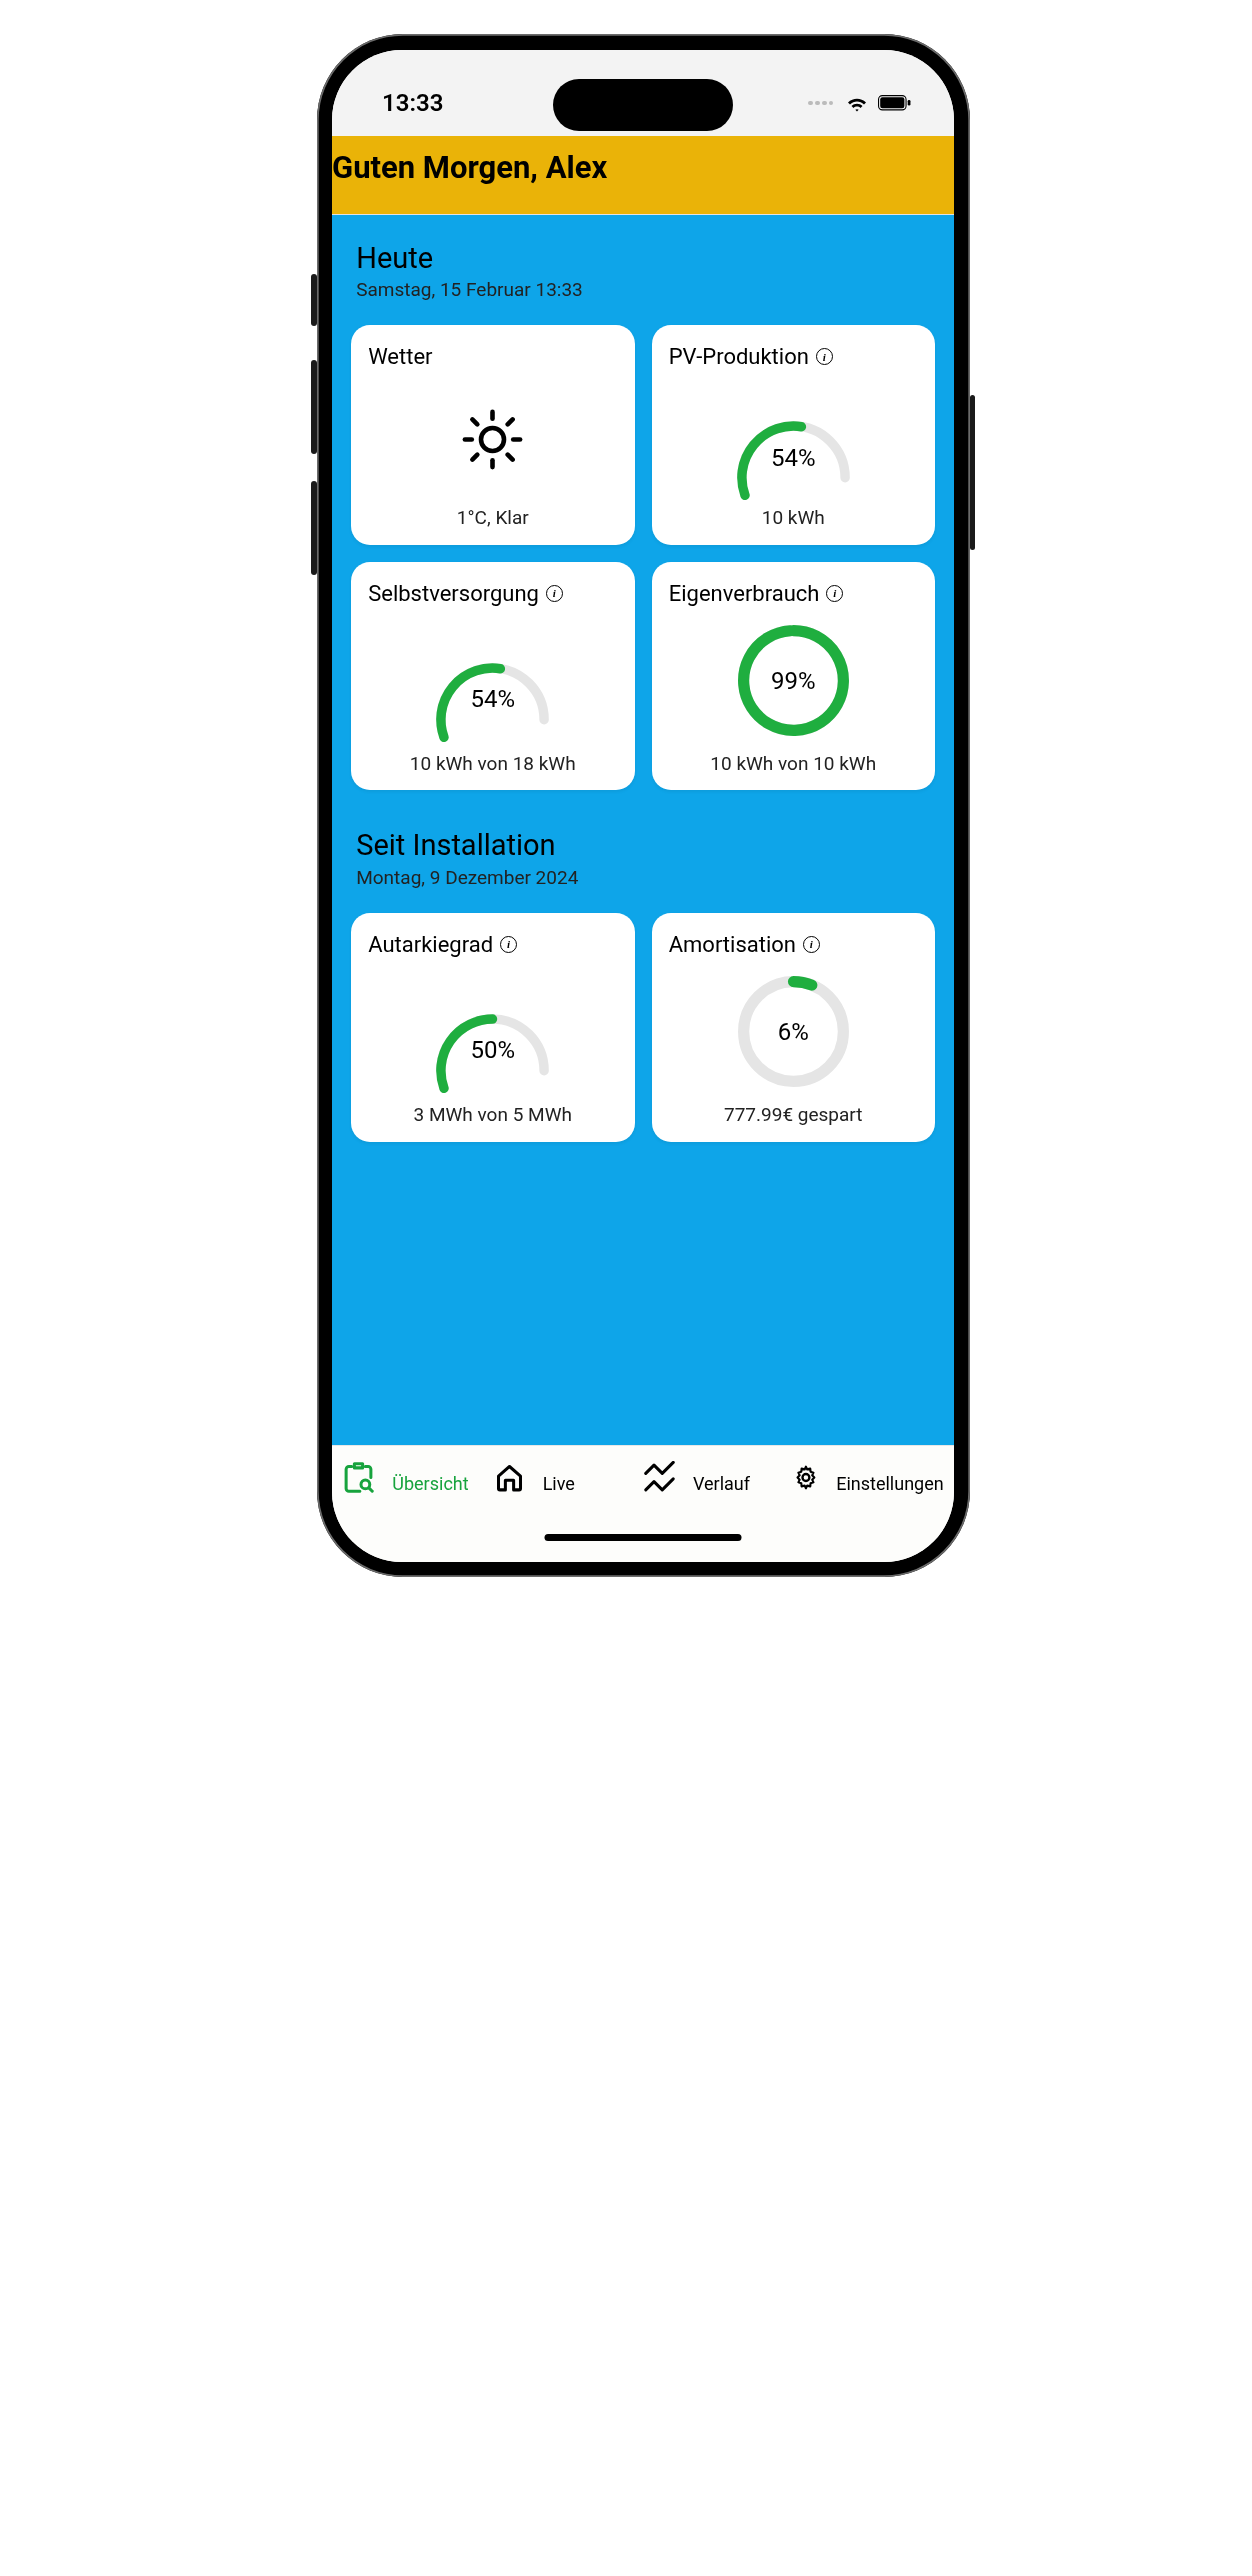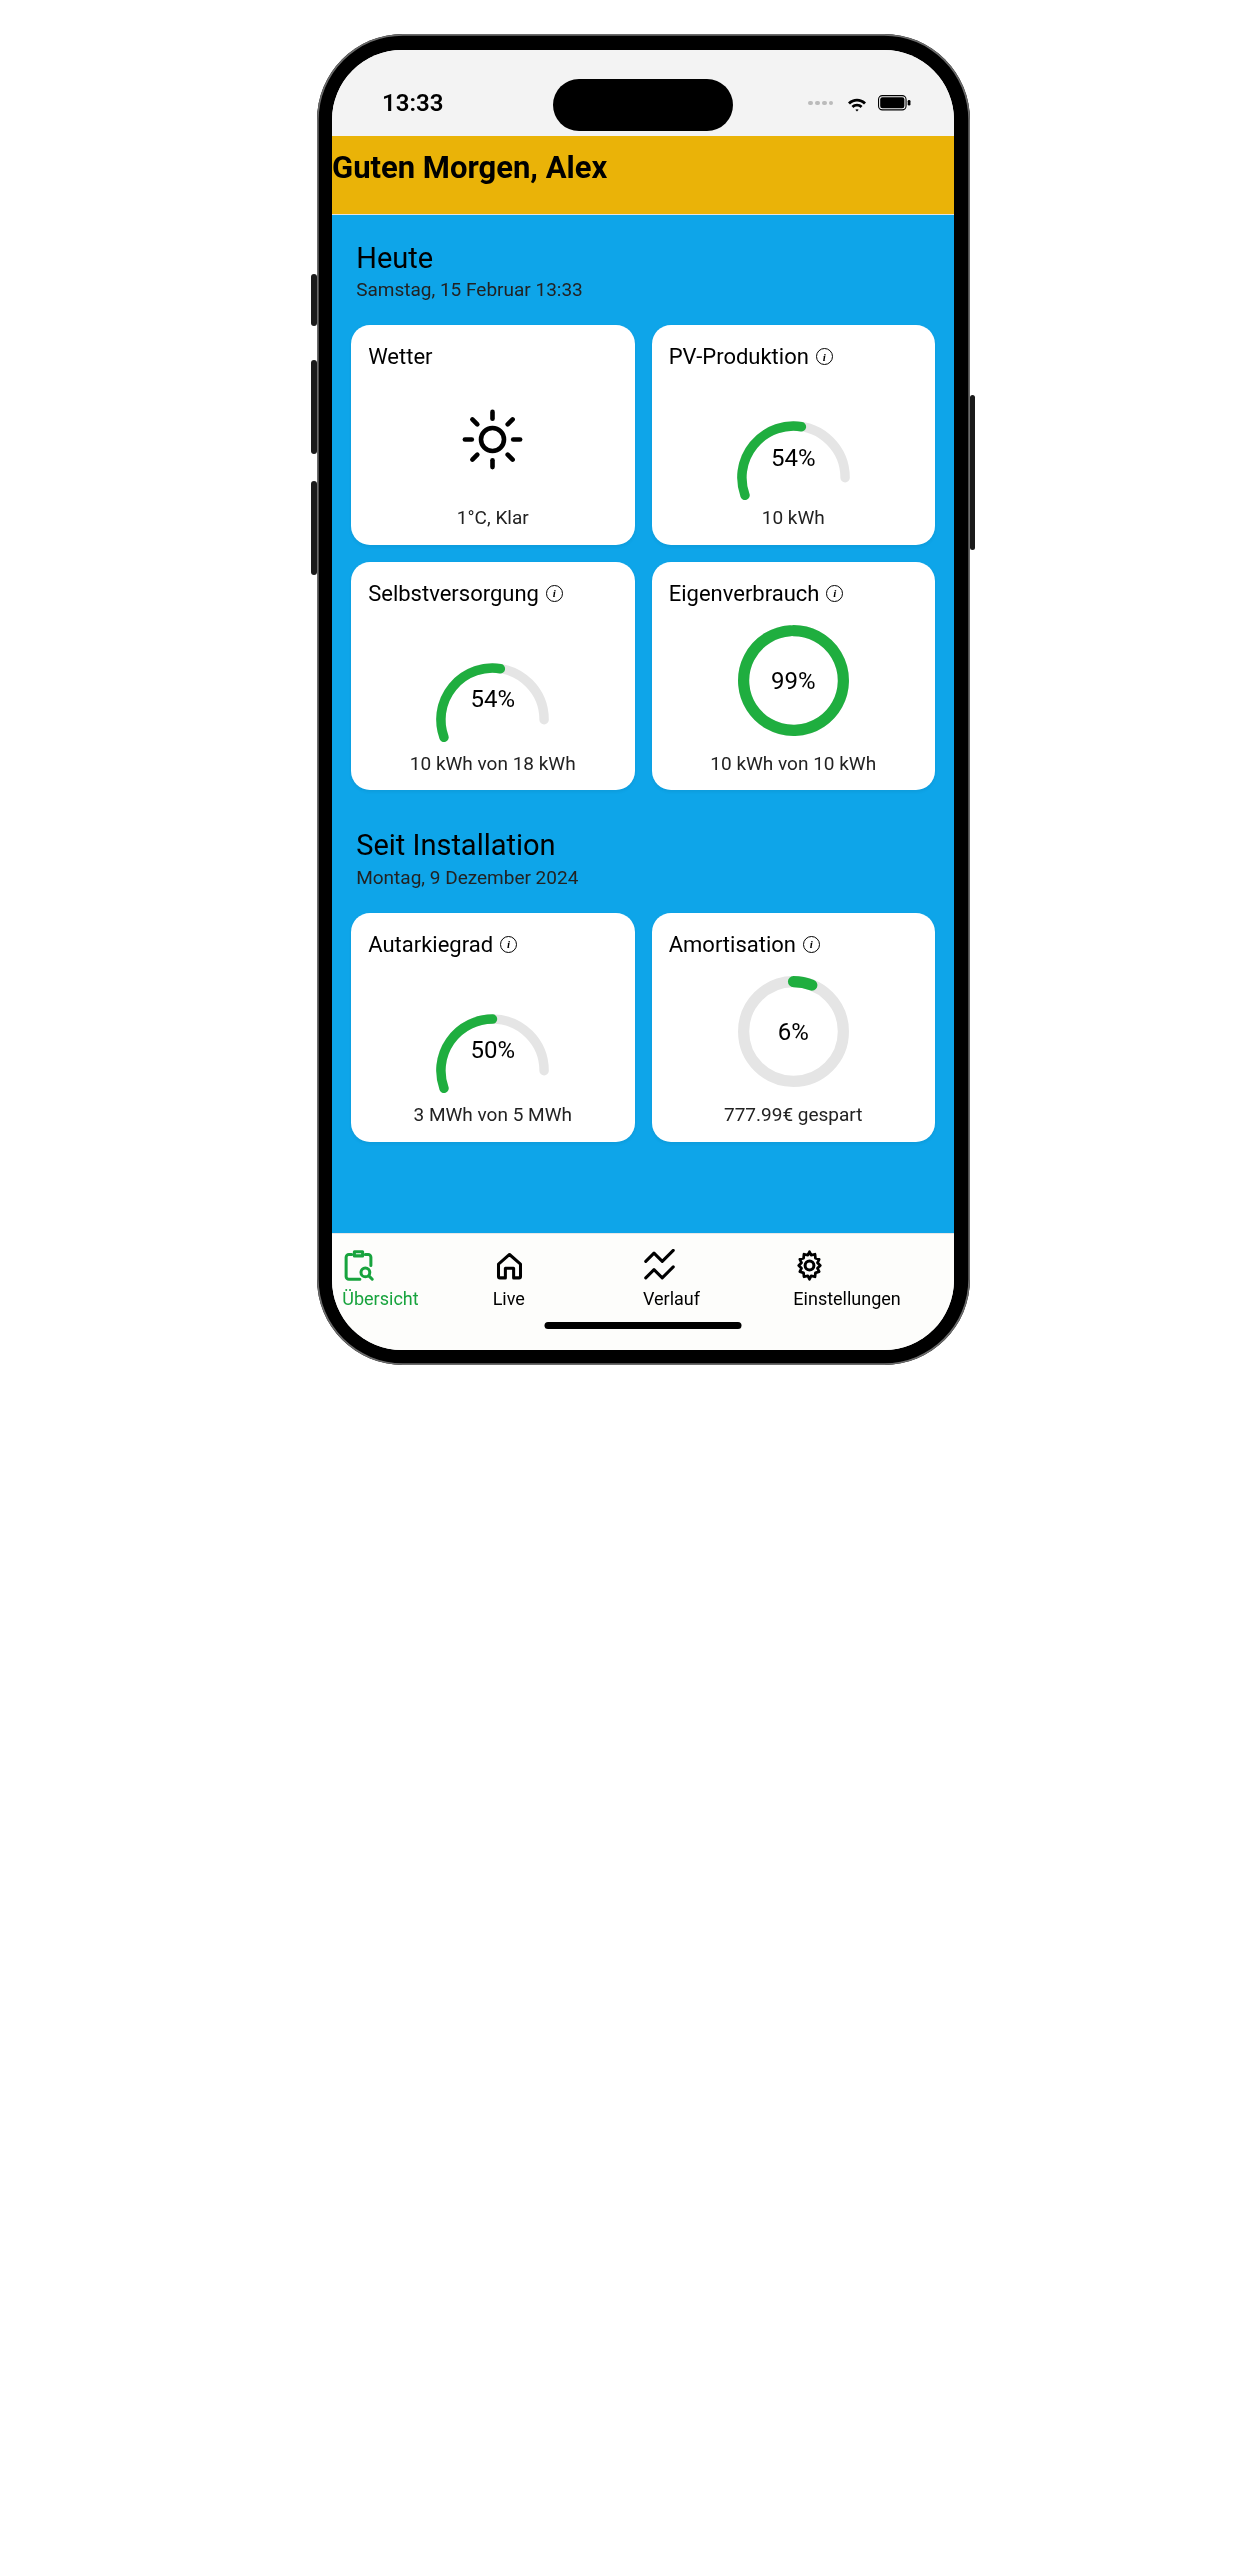--- a/index.html
+++ b/index.html
@@ -5,21 +5,21 @@
     * { margin: 0; padding: 0; box-sizing: border-box; font-family: -apple-system, BlinkMacSystemFont, "Segoe UI", Roboto, Helvetica, Arial, sans-serif; }
     body {
       display: flex;
       justify-content: center;
       align-items: flex-start;
       padding: 34px;
       background: #fff;
     }
     .phone-frame {
       width: 653px;
-      height: 1331px;
+      height: 1543px;
       border-radius: 86px;
       background: #000;
       padding: 15.5px;
       position: relative;
       box-shadow: 0 0 0 1.7px #6b6b6b inset;
       margin-left: 34px;
     }
     .phone-screen {
       width: 100%;
       height: 100%;
@@ -116,21 +116,21 @@
     .tabbar {
       height: 117px;
       background: #fdfdfb;
       border-top: 0.9px solid #e7e7e7;
       display: flex;
       justify-content: space-around;
       align-items: flex-start;
       padding: 15.5px 10.3px 0;
       flex-shrink: 0;
     }
-    .tab { display: flex; flex-direction: column; align-items: flex-start; gap: 6px; width: 25%; }
+    .tab { display: flex; flex-direction: row; align-items: flex-end; gap: 17px; width: 25%; }
     .tab span.label { font-size: 18px; }
     .tab.active span.label { color: #17a33d; }
     .tab svg { width: 33px; height: 33px; }
     
     .home-ind {
       position: absolute;
       bottom: 20.6px;
       left: 50%;
       transform: translateX(-50%);
       width: 197px;

